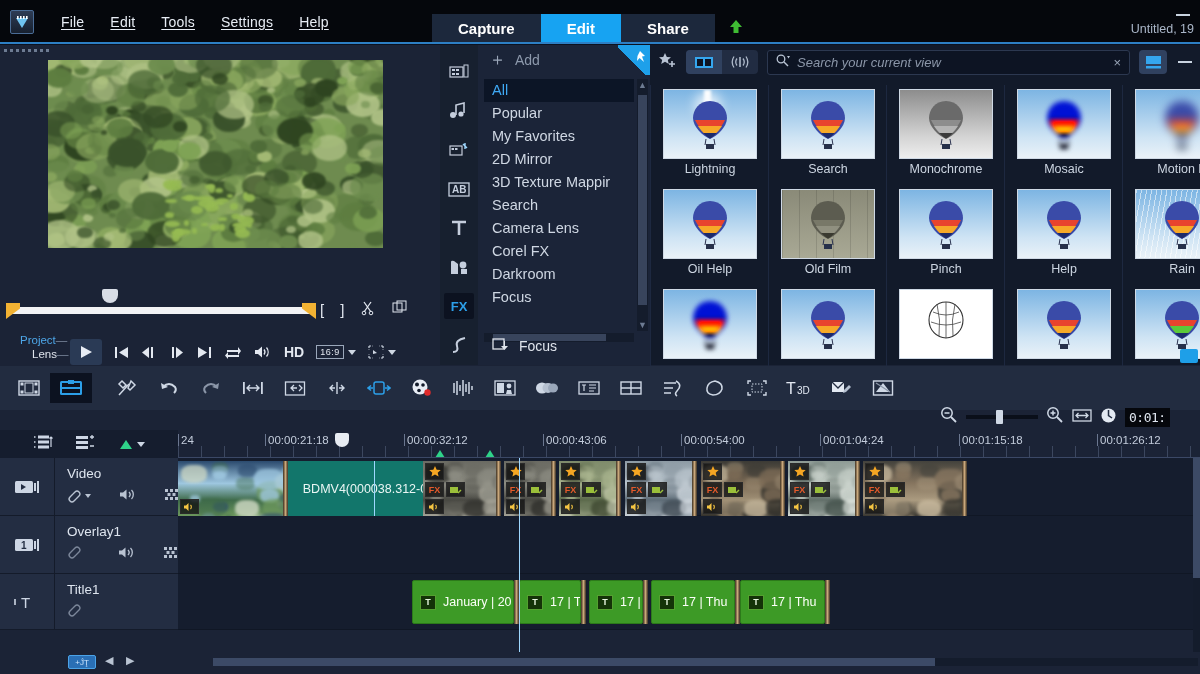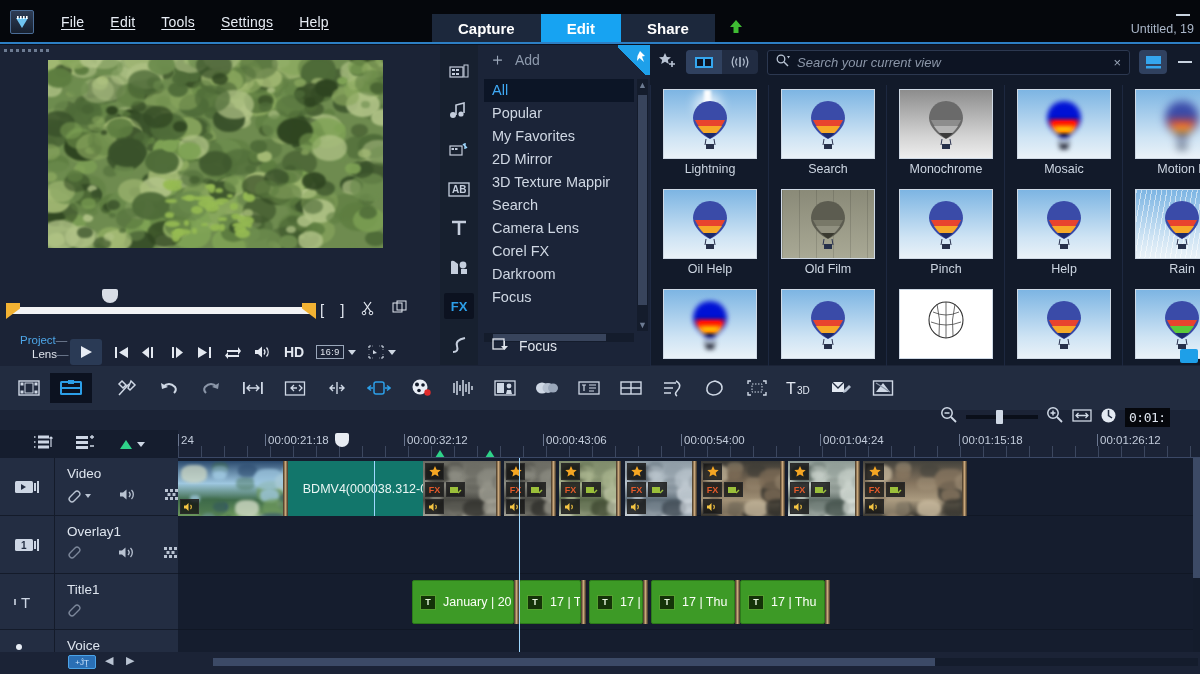--- a/index.html
+++ b/index.html
@@ -2091,33 +2091,20 @@
           </div>
           <div style="position: absolute; top: 6px; left: 557px; width: 5px; height: 44px; background: linear-gradient(90deg, rgb(58, 47, 34), rgb(201, 167, 122), rgb(58, 47, 34));"></div>
           <div class="title-clip" style="left: 562px; width: 85px;">
             <div class="tbadge">T</div>
             <div class="tclabel">17 | Thu</div>
           </div>
           <div style="position: absolute; top: 6px; left: 647px; width: 5px; height: 44px; background: linear-gradient(90deg, rgb(58, 47, 34), rgb(201, 167, 122), rgb(58, 47, 34));"></div>
         </div>
     </div>
 
-    <div class="track" style="top:200px; height:30px;">
-      <div class="track-head">
-        <div class="thead-icon">
-          <svg width="30" height="14" viewBox="0 0 30 14">
-              <circle cx="6" cy="9" r="3" fill="#e8edf5"></circle>
-            </svg>
-        </div>
-        <div class="thead-body">
-          <div class="thead-name">Voice</div>
-        </div>
-      </div>
-      <div class="track-body"></div>
-    </div>
 
     <div class="playhead-line" id="ph-line" style="left: 519px;"></div>
     <div class="tscroll-r">
         <div class="th"></div>
       </div>
 
     <div class="tl-bottom">
       <div class="addtrack">+ĴŢ</div>
       <div class="navarr" style="left:105px;">◀</div>
       <div class="navarr" style="left:126px;">▶</div>

